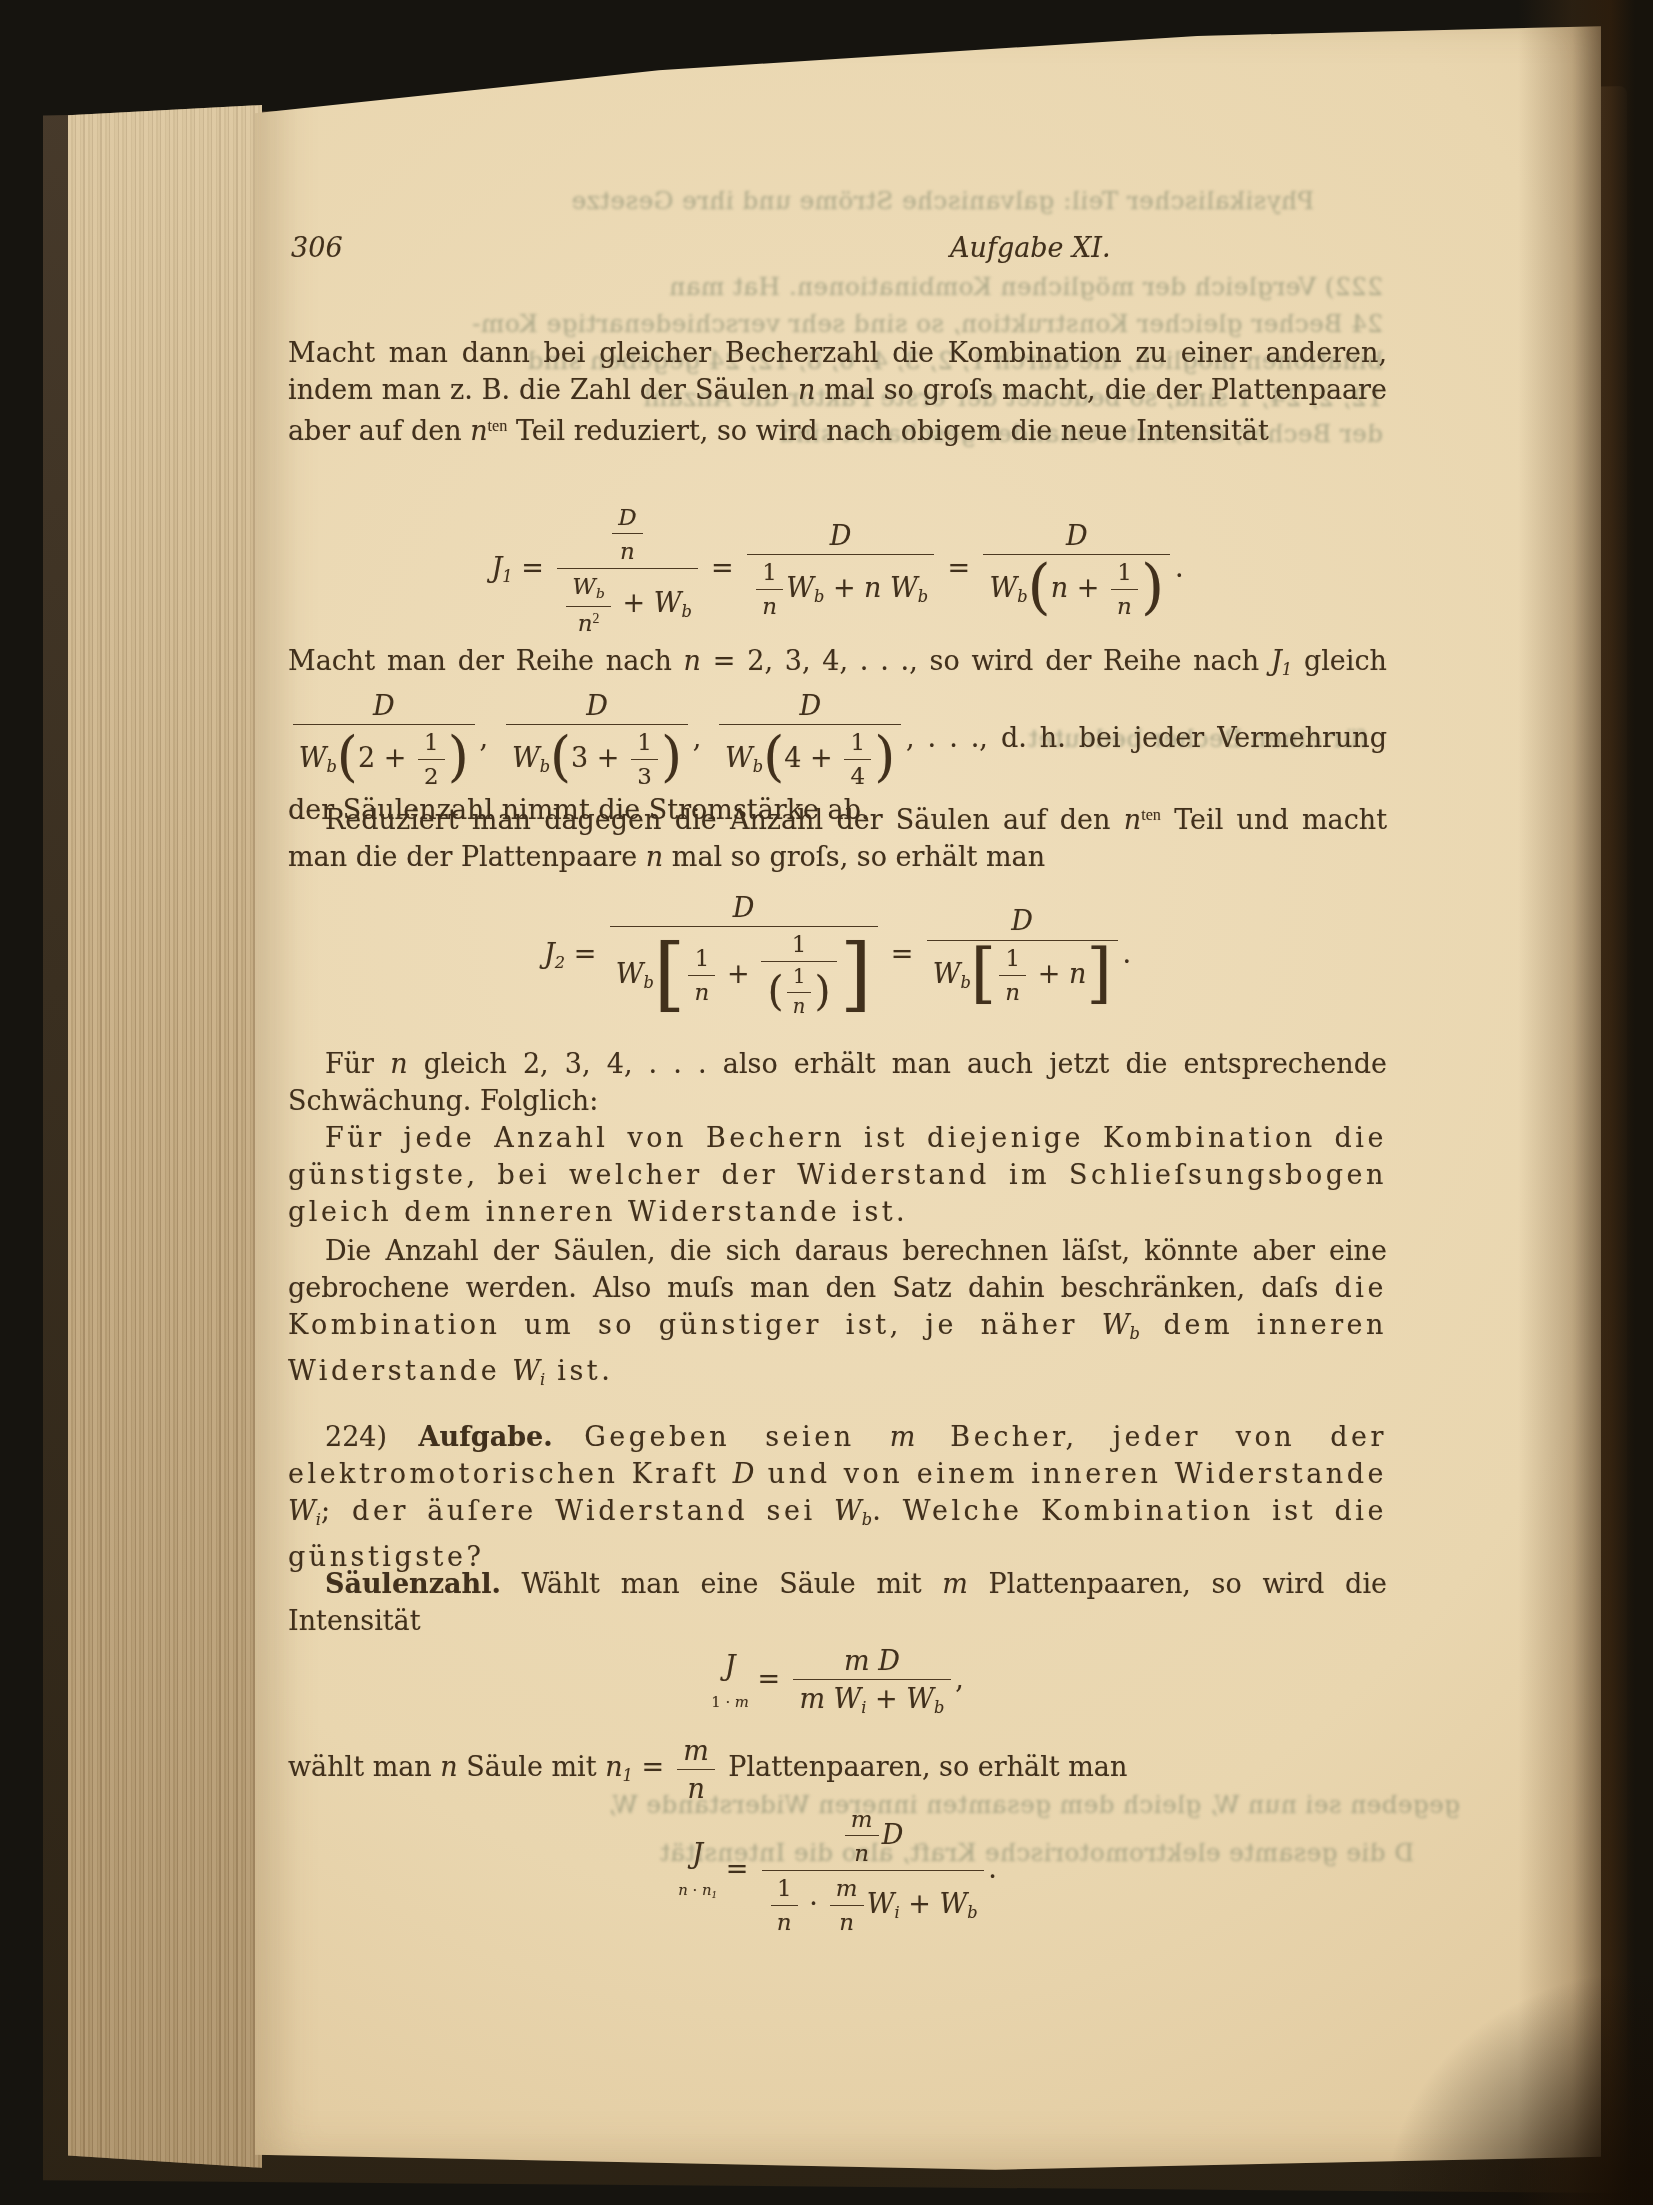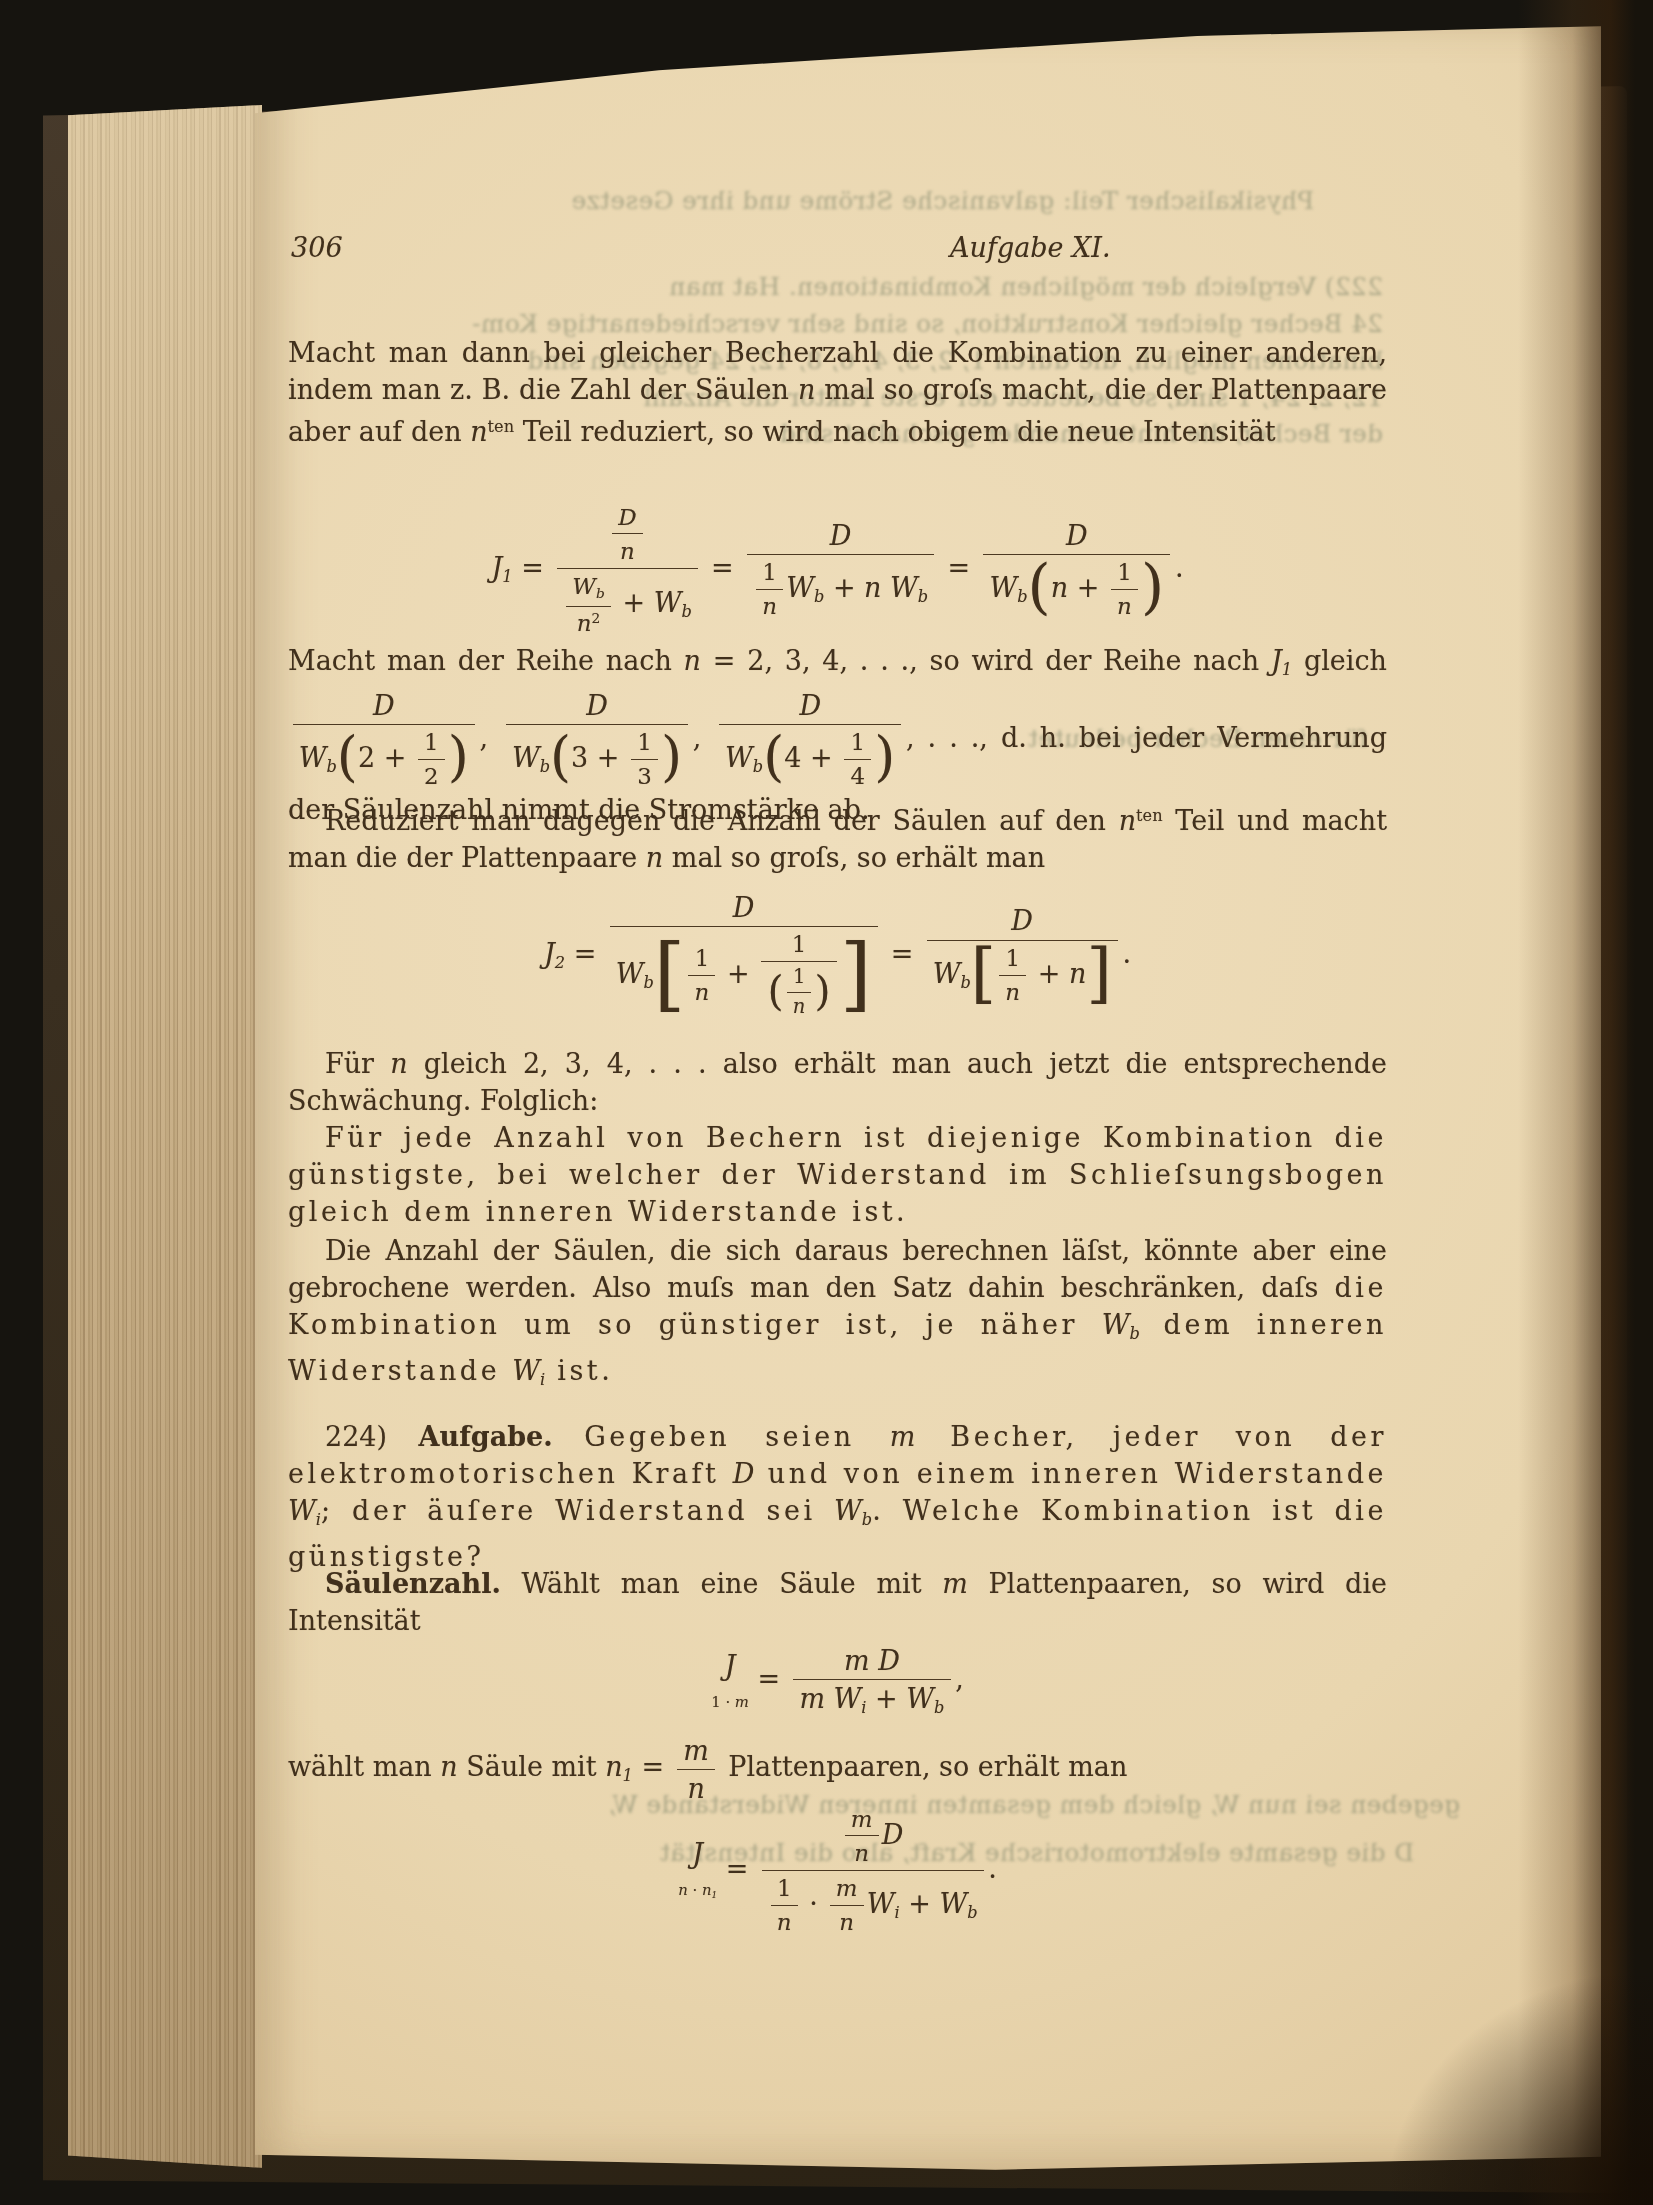--- a/index.html
+++ b/index.html
@@ -52,21 +52,21 @@
   .running-header{position:absolute;top:206px;left:0;width:1099px;height:37px;font-style:italic;}
   .pagenum{position:absolute;left:3.1px;top:0;}
   .chapter{position:absolute;left:662px;top:0;}
   .formula{text-align:center;}
   
   .rm{font-style:normal;}
   .it{font-style:italic;}
   .bd{font-weight:bold;}
   .gs{letter-spacing:.13em;}
   .sb{font-size:.6em;font-style:italic;vertical-align:-.32em;}
-  .sp{font-size:.6em;font-style:normal;vertical-align:.55em;}
+  .sp{font-size:.6em;font-style:normal;vertical-align:.55em;font-family:Liberation Serif, serif;}
   .fr{display:inline-block;vertical-align:middle;text-align:center;margin:0 4.6px;line-height:1.15;}
   .fr>.n{display:block;border-bottom:1.9px solid #4c3922;padding:1.5px 6.1px 3.1px;}
   .fr>.d{display:block;padding:3.1px 6.1px 0.8px;}
   .fr .fr{font-size:.85em;margin:0 3.1px;}
   .bg{display:inline-block;vertical-align:middle;line-height:0;font-weight:400;transform:translateY(-0.03em);}
   .st{display:inline-flex;flex-direction:column;align-items:center;vertical-align:middle;line-height:1.1;}
   .st>.stu{font-size:.55em;margin-top:13px;}
 </style>
 </head>
 <body>

